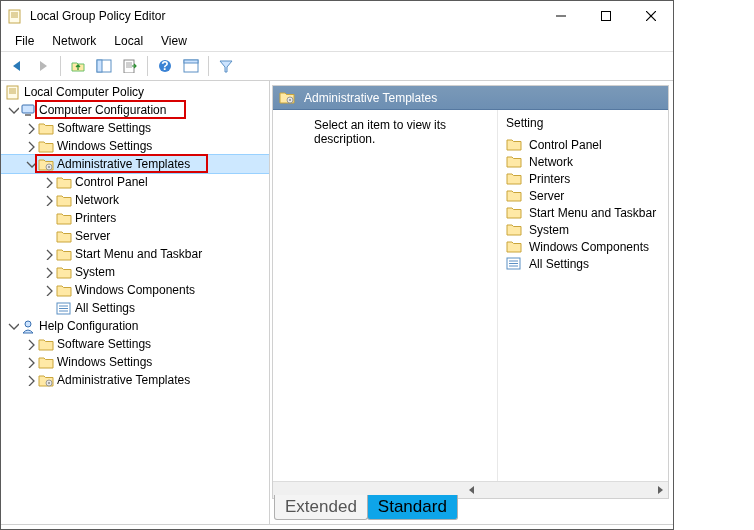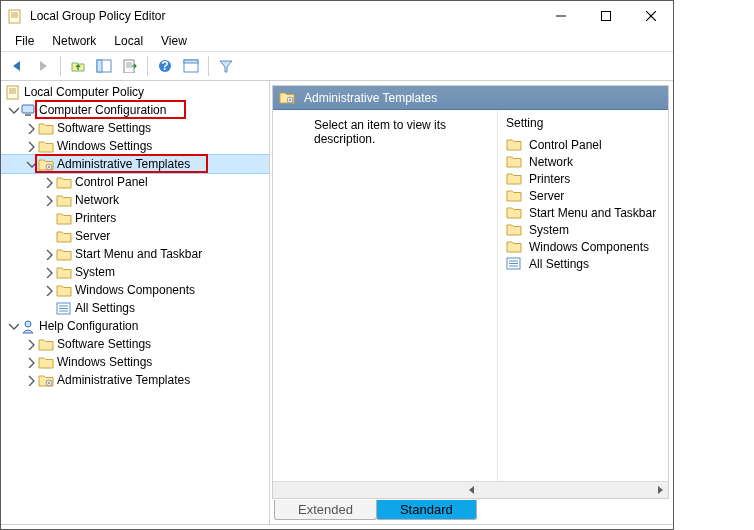--- a/index.html
+++ b/index.html
@@ -34,21 +34,21 @@
   .content-body { flex:1; display: flex; overflow:hidden; }
   .desc-col { width: 190px; padding: 8px 6px; border-right: 1px solid #e8e8e8; color:#000;margin-left:35px;}
   .list-col { flex:1; padding: 4px 2px; overflow:auto; position:relative;}
   .col-header { font-size:12px; padding: 2px 4px 6px 6px;}
   .list-item { display:flex; align-items:center; height:17px; padding-left:6px; gap:4px;}
   .scrollbar-h { height:17px; background:#f0f0f0; border-top:1px solid #dcdcdc; display:flex; align-items:center; }
   .sb-arrow{width:17px;height:17px;display:flex;align-items:center;justify-content:center;color:#606060;}
   .sb-track{flex:1;}
   
   .tabs-strip { height: 21px; display:flex; align-items:flex-end; padding-left:2px; margin:0 4px 4px 2px;}
-  .tab { border:1px solid #b0b0b0; border-top:none; border-radius: 0 0 3px 3px; padding: 2px 23px; background:#fff; font-size:13px; margin-right:-1px; position:relative;}
+  .tab { border:1px solid #b0b0b0; border-top:none; border-radius: 0 0 3px 3px; padding: 2px 10px; background:#fff; font-size:17px; margin-right:-1px; position:relative;}
   .tab.inactive { background:#f4f4f4; color:#555;}
   .tab.active { background:#0ea5e9; z-index:1; }
 </style>
 </head>
 <body>
 
 <svg width="0" height="0" style="position:absolute">
   <defs>
     <g id="folder-icon">
       <path d="M1 3 h5 l1.5 1.5 H15 V13 H1 Z" fill="#ffe9a6" stroke="#caa53b" stroke-width="1"></path>

